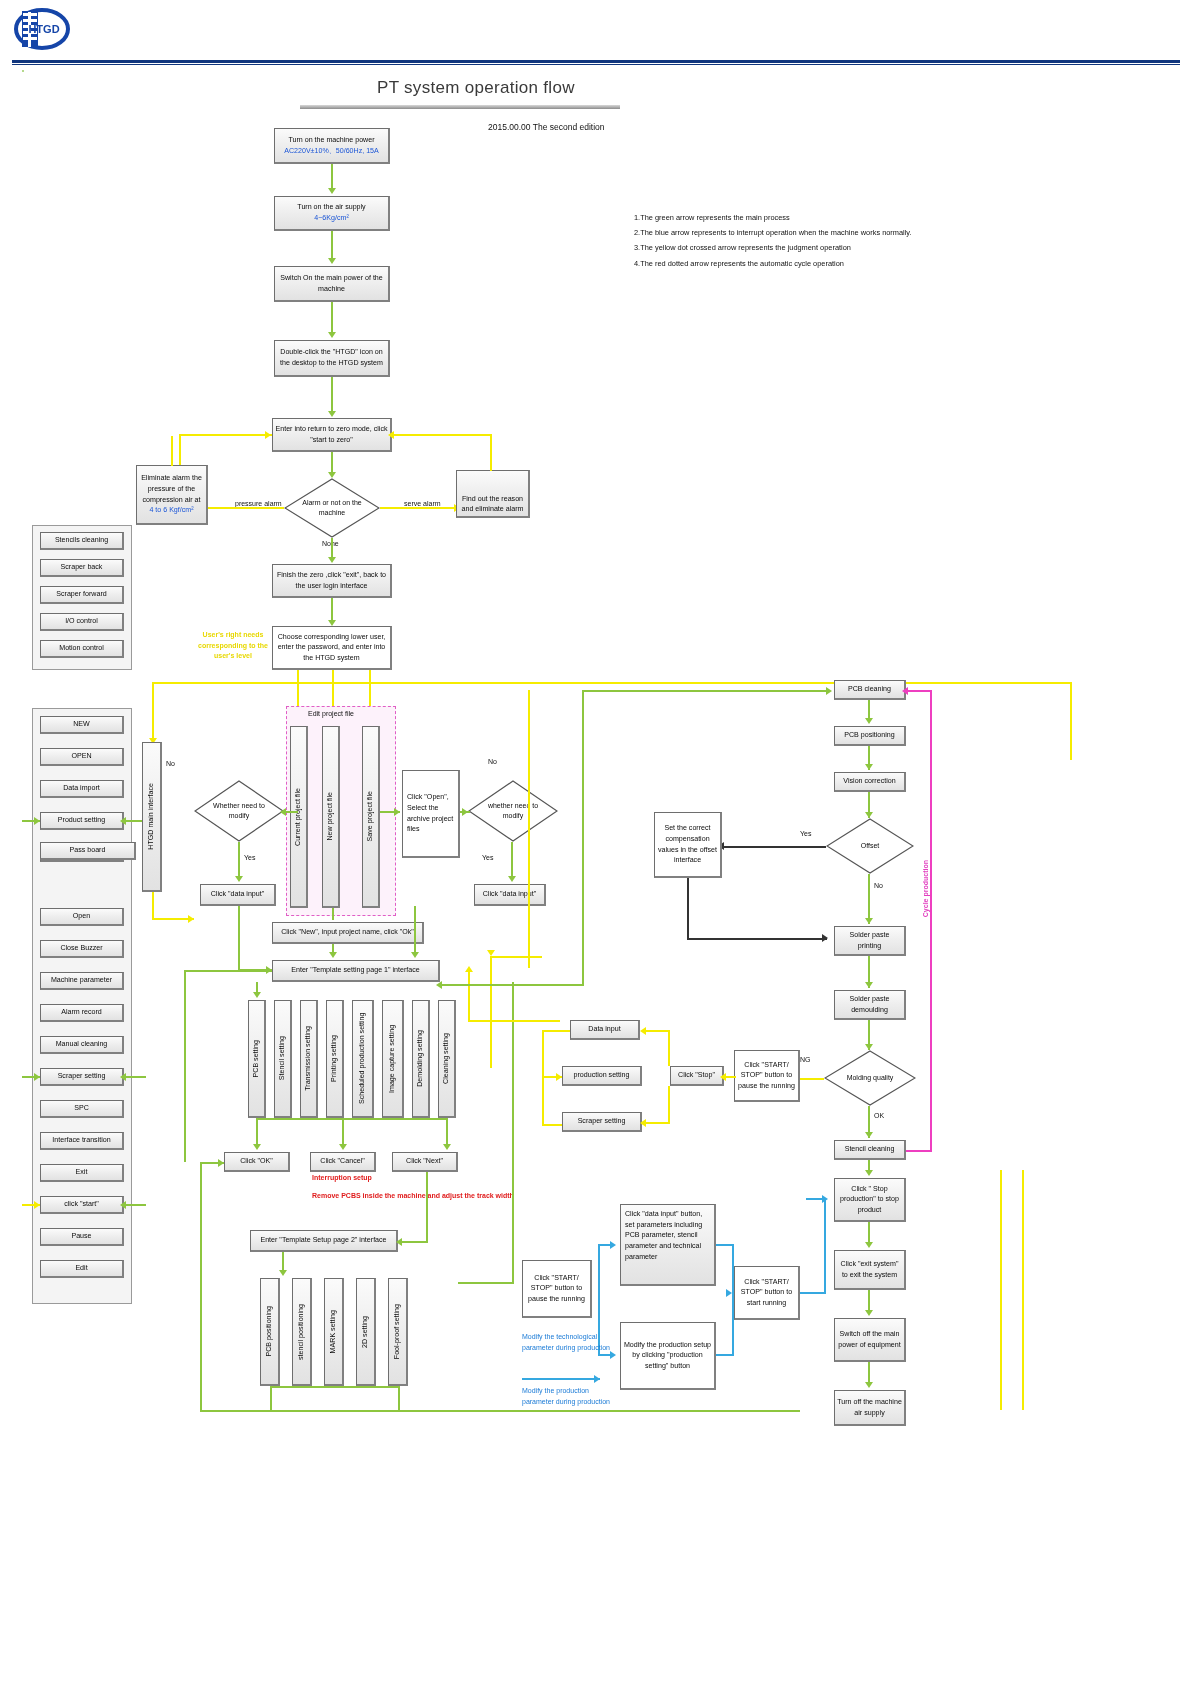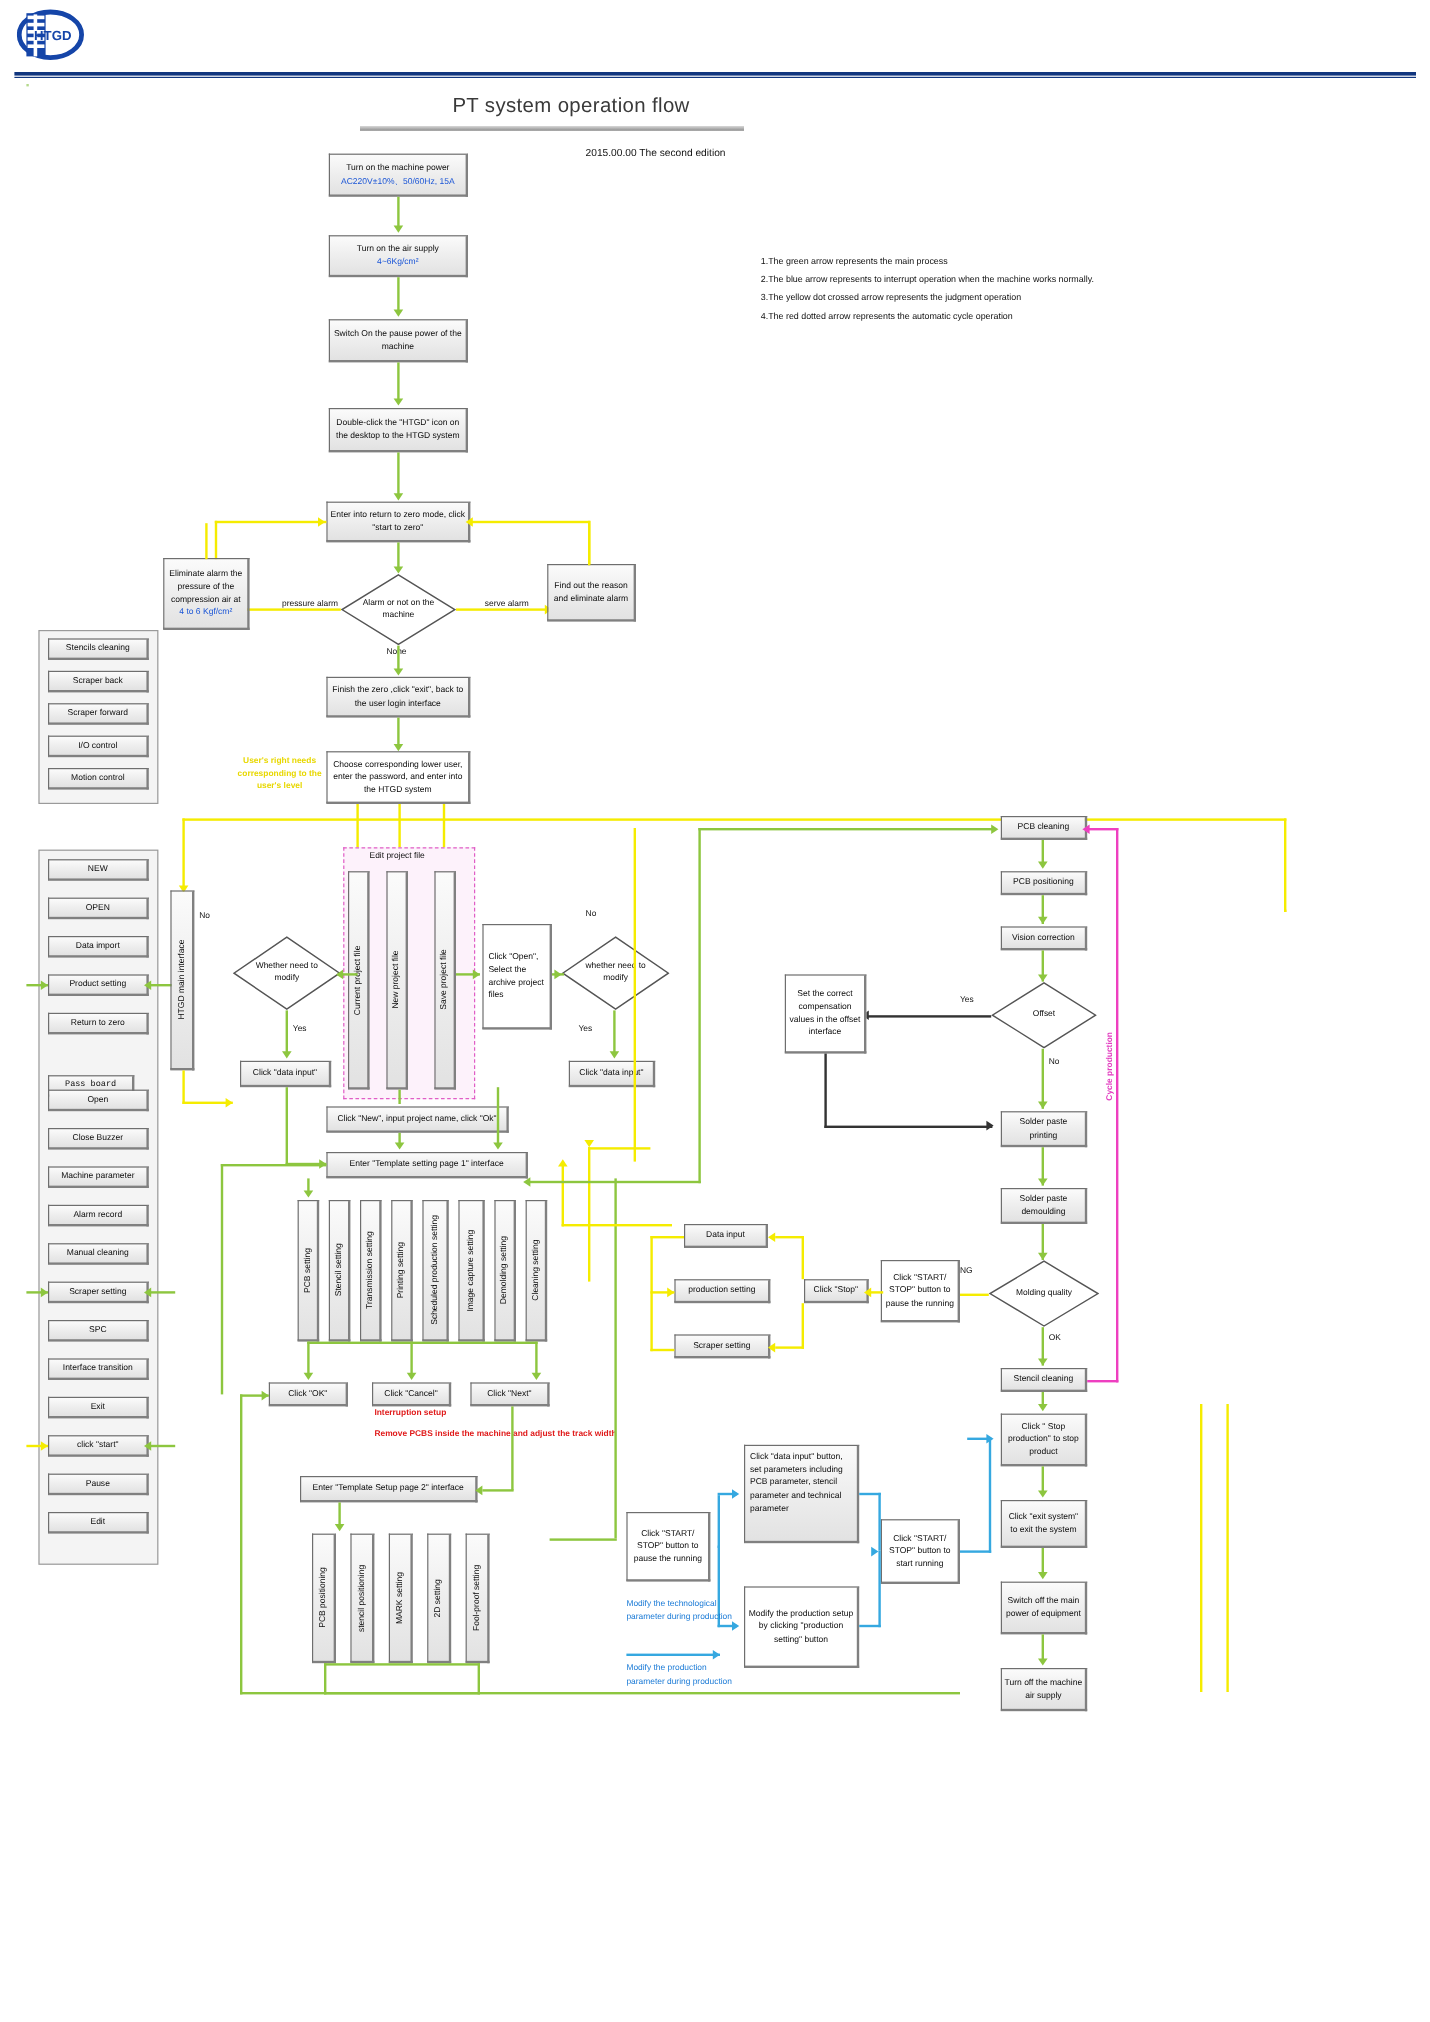--- a/index.html
+++ b/index.html
@@ -121,21 +121,21 @@
     <div class="ar dn g" style="left:306px;top:118px;"></div>
 
     <div class="bx" style="left:252px;top:126px;width:116px;height:35px;flex-direction:column;">
       <span>Turn on the air supply</span>
       <span class="ln2">4~6Kg/cm²</span>
     </div>
     <div class="ln g" style="left:309px;top:161px;width:2px;height:29px;"></div>
     <div class="ar dn g" style="left:306px;top:188px;"></div>
 
     <div class="bx" style="left:252px;top:196px;width:116px;height:36px;">
-      <span>Switch On the pause power of the machine</span>
+      <span>Switch On the main power of the machine</span>
     </div>
     <div class="ln g" style="left:309px;top:232px;width:2px;height:32px;"></div>
     <div class="ar dn g" style="left:306px;top:262px;"></div>
 
     <div class="bx" style="left:252px;top:270px;width:116px;height:37px;">
       <span>Double-click the "HTGD" icon on the desktop to the HTGD system</span>
     </div>
     <div class="ln g" style="left:309px;top:307px;width:2px;height:36px;"></div>
     <div class="ar dn g" style="left:306px;top:341px;"></div>
 
@@ -164,21 +164,21 @@
 
     <div class="ln y" style="left:180px;top:437px;width:82px;height:2px;"></div>
     <div class="ar lt y" style="left:176px;top:434px;"></div>
     <div class="ln y" style="left:358px;top:437px;width:80px;height:2px;"></div>
     <div class="ar rt y" style="left:432px;top:434px;"></div>
 
     <div class="bx" style="left:114px;top:395px;width:72px;height:60px;flex-direction:column;">
       <span>Eliminate alarm the pressure of the compression air at</span>
       <span class="ln2">4 to 6 Kgf/cm²</span>
     </div>
-    <div class="bx" style="left:434px;top:400px;width:74px;height:48px;">
+    <div class="bx" style="left:434px;top:400px;width:74px;height:48px;align-items:flex-end;">
       <span>Find out the reason and eliminate alarm</span>
     </div>
     <div class="ln y" style="left:149px;top:366px;width:2px;height:30px;"></div>
     <div class="ln y" style="left:468px;top:366px;width:2px;height:35px;"></div>
 
     <div class="ln g" style="left:309px;top:468px;width:2px;height:22px;"></div>
     <div class="ar dn g" style="left:306px;top:487px;"></div>
 
     <div class="bx" style="left:250px;top:494px;width:120px;height:34px;">
       <span>Finish the zero ,click "exit", back to the user login interface</span>
@@ -231,21 +231,21 @@
       </div>
     <div class="bx" style="left:18px;top:710px;width:84px;height:18px;">
         <span>Data import</span>
       </div>
     <div class="bx" style="left:18px;top:742px;width:84px;height:18px;">
         <span>Product setting</span>
       </div>
     <div class="bx" style="left:18px;top:774px;width:84px;height:18px;">
         <span>Return to zero</span>
       </div>
-    <div class="bx" style="left:18px;top:826px;width:72px;height:18px;font-family:Liberation Mono, monospace;">
+    <div class="bx" style="left:18px;top:772px;width:96px;height:18px;">
         <span>Pass board</span>
       </div>
     <div class="bx" style="left:18px;top:838px;width:84px;height:18px;">
         <span>Open</span>
       </div>
     <div class="bx" style="left:18px;top:870px;width:84px;height:18px;">
         <span>Close Buzzer</span>
       </div>
     <div class="bx" style="left:18px;top:902px;width:84px;height:18px;">
         <span>Machine parameter</span>

